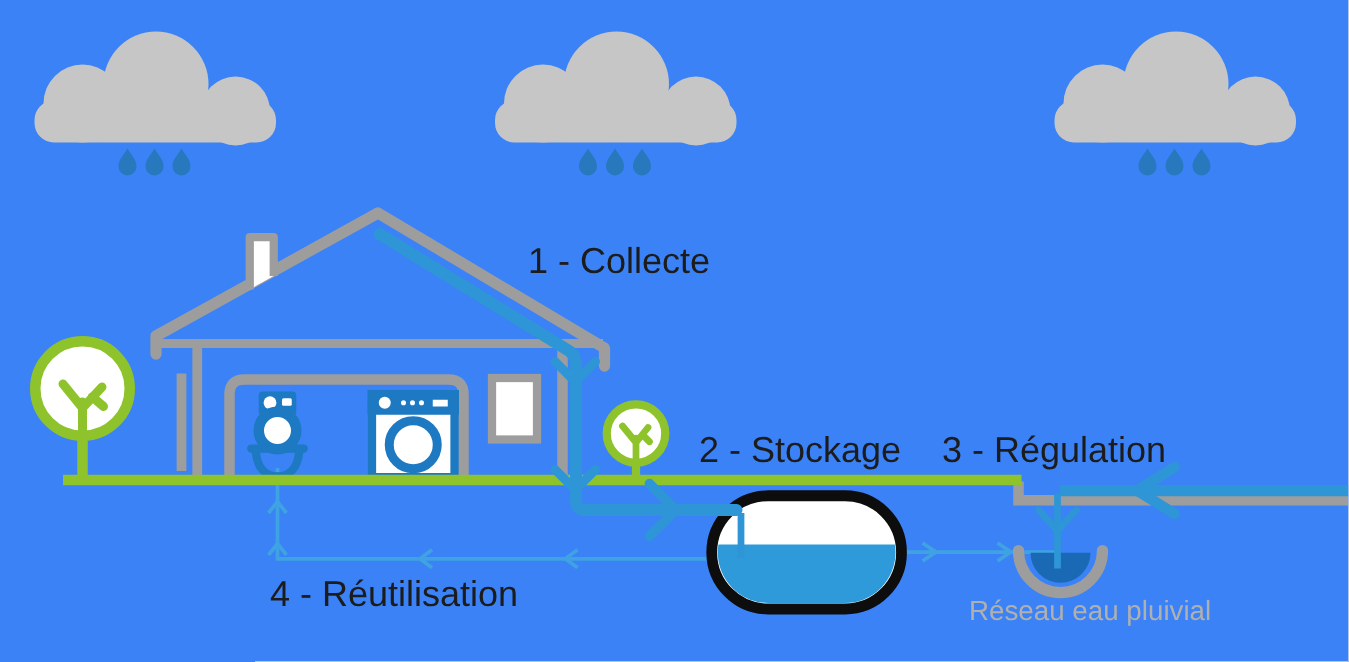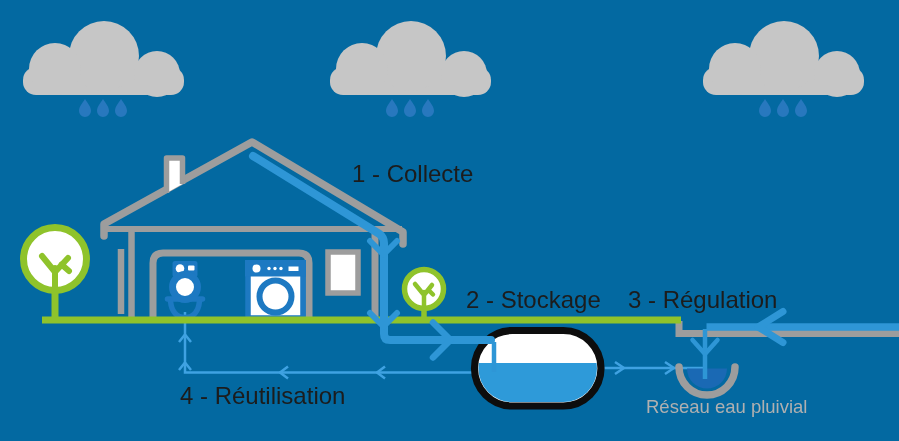--- a/index.html
+++ b/index.html
@@ -1,16 +1,16 @@
 <!DOCTYPE html>
 <html style="--cloud-gray: #c6c6c6; --struct-gray: #9d9d9d; --green: #8fc32b; --pipe-blue: #2e96d6; --flow-blue: #3fa2e2; --drop-blue: #2878be; --appliance-blue: #1d79c2; --water-blue: #2e9ad9; --drain-blue: #1a69b4; --tank-outline: #0d0d0d; --text-dark: #1c1c1c; --caption-gray: #b0b0b0;"><head>
 <meta charset="utf-8">
 <style>
   html,body{margin:0;padding:0;background:#fff;}
-  .stage{position:relative;width:899px;height:441px;background:#0369a1;overflow:hidden;
+  .stage{position:relative;width:899px;height:441px;background:#3b82f6;overflow:hidden;
          font-family:"Liberation Sans",sans-serif;}
   svg{display:block;}
   .cloud{fill:var(--cloud-gray,#c6c6c6);}
   .drop{fill:var(--drop-blue,#2878be);}
   .gray-line{stroke:var(--struct-gray,#9d9d9d);fill:none;}
   .gray-fill-line{stroke:var(--struct-gray,#9d9d9d);fill:#fff;}
   .green-line{stroke:var(--green,#8fc32b);fill:none;}
   .green-fill{stroke:var(--green,#8fc32b);fill:#fff;}
   .pipe{stroke:var(--pipe-blue,#2e96d6);fill:none;}
   .thin{stroke:var(--flow-blue,#3fa2e2);fill:none;}

